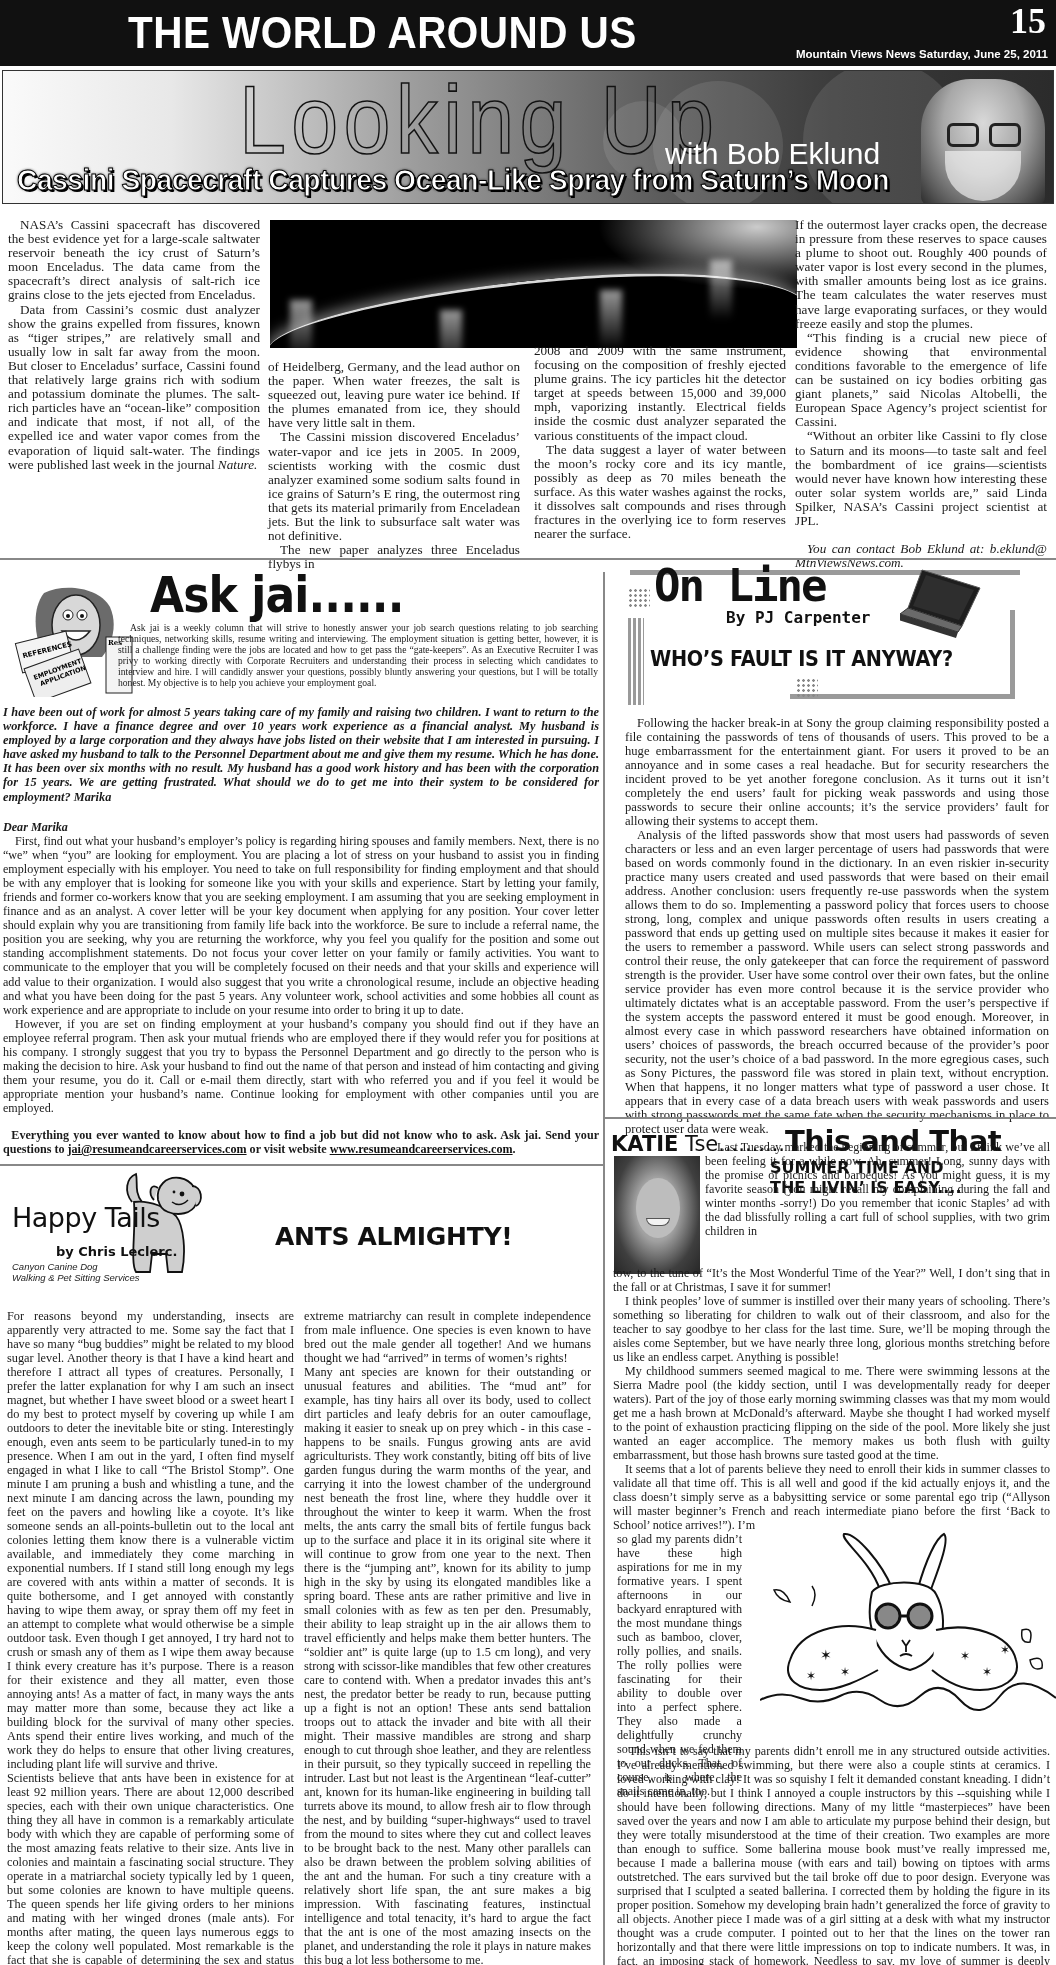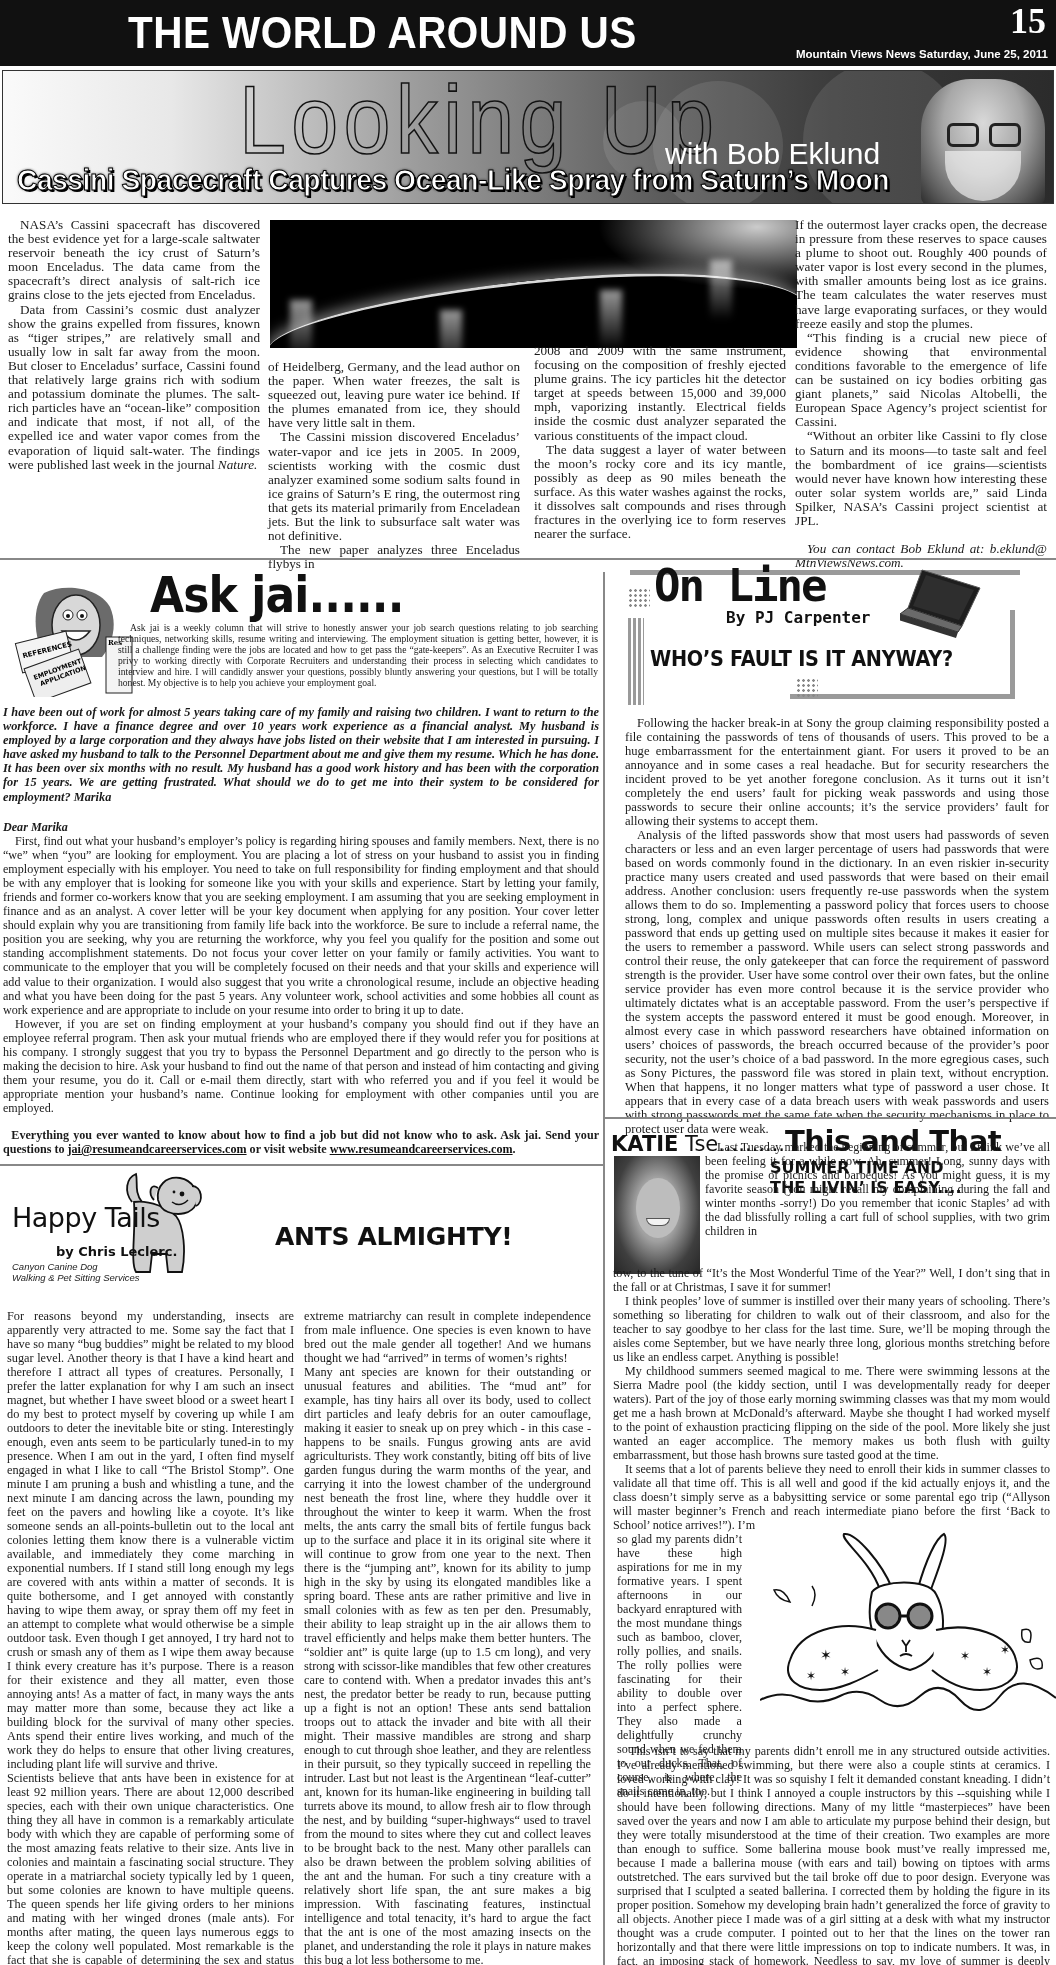--- a/index.html
+++ b/index.html
@@ -134,21 +134,21 @@
 </div>
 
 <div class="col" style="left:268px;top:360px;width:252px;">
   <p class="noindent">of Heidelberg, Germany, and the lead author on the paper.  When water freezes, the salt is squeezed out, leaving pure water ice behind.  If the plumes emanated from ice, they should have very little salt in them.</p>
   <p>The Cassini mission discovered Enceladus’ water-vapor and ice jets in 2005.  In 2009, scientists working with the cosmic dust analyzer examined some sodium salts found in ice grains of Saturn’s E ring, the outermost ring that gets its material primarily from Enceladean jets.  But the link to subsurface salt water was not definitive.</p>
   <p>The new paper analyzes three Enceladus flybys in</p>
 </div>
 
 <div class="col" style="left:534px;top:344px;width:252px;">
   <p class="noindent">2008 and 2009 with the same instrument, focusing on the composition of freshly ejected plume grains.  The icy particles hit the detector target at speeds between 15,000 and 39,000 mph, vaporizing instantly.  Electrical fields inside the cosmic dust analyzer separated the various constituents of the impact cloud.</p>
-  <p>The data suggest a layer of water between the moon’s rocky core and its icy mantle, possibly as deep as 90 miles beneath the surface.  As this water washes against the rocks, it dissolves salt compounds and rises through fractures in the overlying ice to form reserves nearer the surface.</p>
+  <p>The data suggest a layer of water between the moon’s rocky core and its icy mantle, possibly as deep as 70 miles beneath the surface.  As this water washes against the rocks, it dissolves salt compounds and rises through fractures in the overlying ice to form reserves nearer the surface.</p>
 </div>
 
 <div class="col" style="left:795px;top:218px;width:252px;">
   <p class="noindent">If the outermost layer cracks open, the decrease in pressure from these reserves to space causes a plume to shoot out.  Roughly 400 pounds of water vapor is lost every second in the plumes, with smaller amounts being lost as ice grains. The team calculates the water reserves must have large evaporating surfaces, or they would freeze easily and stop the plumes.</p>
   <p>“This finding is a crucial new piece of evidence showing that environmental conditions favorable to the emergence of life can be sustained on icy bodies orbiting gas giant planets,” said Nicolas Altobelli, the European Space Agency’s project scientist for Cassini.</p>
   <p>“Without an orbiter like Cassini to fly close to Saturn and its moons—to taste salt and feel the bombardment of ice grains—scientists would never have known how interesting these outer solar system worlds are,” said Linda Spilker, NASA’s Cassini project scientist at JPL.</p>
   <p style="margin-top:14px;"><i>You can contact Bob Eklund at: b.eklund@ MtnViewsNews.com.</i></p>
 </div>
 
 <div class="rule-h" style="left:0;top:558px;width:1056px;"></div>

